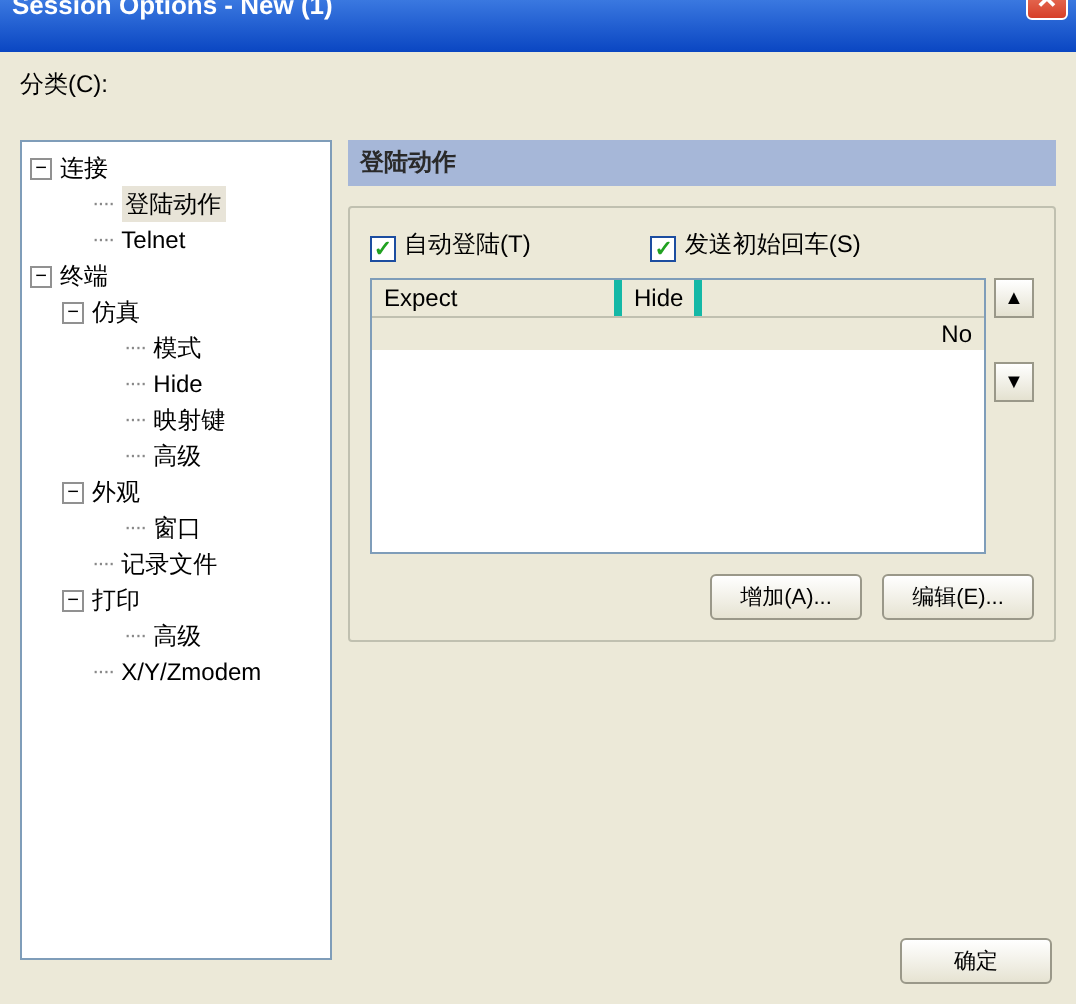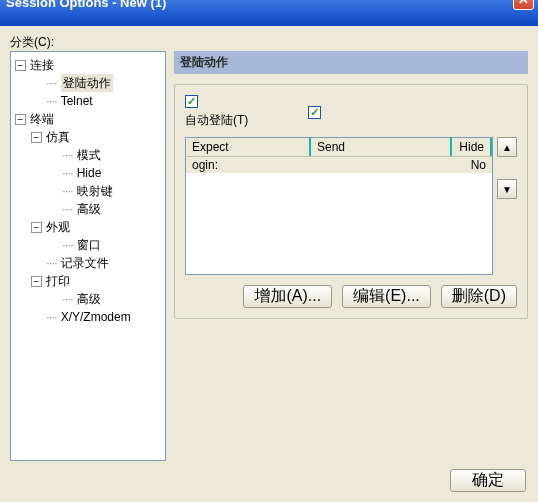--- a/index.html
+++ b/index.html
@@ -32,21 +32,21 @@
     display: flex; align-items: center; justify-content: center;
     font-weight: bold; font-size: 13px;
     cursor: default;
   }
   .client {
     position: absolute;
     top: 26px; left: 0; right: 0; bottom: 0;
     background: #ece9d8;
     padding: 8px 10px 10px 10px;
   }
-  .category-label { margin-bottom: 0; }
+  .category-label { margin-bottom: 19px; }
   .layout { display: flex; gap: 8px; }
   .tree {
     width: 156px;
     height: 410px;
     background: #fff;
     border: 1px solid #7f9db9;
     padding: 4px 2px;
     overflow: auto;
     font-size: 12px;
   }
@@ -72,40 +72,40 @@
     margin-bottom: 10px;
   }
   .groupbox {
     border: 1px solid #c0c0b0;
     border-radius: 2px;
     padding: 10px 10px 10px 10px;
     margin-bottom: 14px;
     position: relative;
   }
   .check-row { display: flex; gap: 60px; margin-bottom: 8px; align-items: center; }
-  .chk { display: inline-flex; align-items: flex-start; gap: 4px; flex-direction: column; }
+  .chk { display: inline-flex; align-items: flex-end; gap: 4px; }
   .chk-box {
     width: 13px; height: 13px;
     border: 1px solid #1c4da0;
     background: #fff;
     display: inline-flex; align-items: center; justify-content: center;
     font-size: 11px; color: #21a121; font-weight: bold;
   }
   .chk-box.checked::after { content: "✓"; }
   .list-wrap { display: flex; gap: 4px; }
   .listview {
     flex: 1;
     border: 1px solid #7f9db9;
     background: #fff;
     height: 138px;
     overflow: hidden;
     font-size: 12px;
   }
   .lv-head { display: flex; background: #ece9d8; border-bottom: 1px solid #c0c0b0; }
-  .lv-head .col { padding: 2px 6px; border-right: 2px solid #14b8a6; }
+  .lv-head .col { padding: 2px 6px; border-right: 4px solid #14b8a6; }
   .col-expect { width: 125px; }
   .col-send { flex: 1; }
   .col-hide { width: 40px; text-align: right; }
   .lv-row { display: flex; }
   .lv-row .cell { padding: 1px 6px; }
   .lv-row.sel { background: #ece9d8; }
   .spin-btns { display: flex; flex-direction: column; gap: 4px; }
   .spin {
     width: 20px; height: 20px;
     border: 1px solid #9a9889;
@@ -114,21 +114,21 @@
     font-size: 10px;
   }
   .btn-row { display: flex; gap: 10px; justify-content: flex-end; margin-top: 10px; }
   .btn {
     min-width: 76px; height: 23px;
     border: 1px solid #9a9889;
     background: linear-gradient(#fff,#e6e3d2);
     border-radius: 3px;
     display: inline-flex; align-items: center; justify-content: center;
     padding: 0 10px;
-    font-size: 16px;
+    font-size: 11px;
     cursor: default;
   }
   .script-row { display: flex; align-items: center; gap: 8px; }
   .script-input {
     flex: 1;
     height: 21px;
     border: 1px solid #bdbaa7;
     background: #ece9d8;
   }
   .browse-btn {
@@ -233,32 +233,31 @@
       <div class="panel-title">登陆动作</div>
 
       <div class="groupbox">
         <div class="check-row">
           <span class="chk">
             <span class="chk-box checked"></span>
             <span>自动登陆(T)</span>
           </span>
           <span class="chk">
             <span class="chk-box checked"></span>
+            <span>发送初始回车(S)</span>
           </span>
         </div>
 
         <div class="list-wrap">
           <div class="listview">
             <div class="lv-head">
               <div class="col col-expect">Expect</div>
-              <div class="col col-send">Send</div>
               <div class="col col-hide">Hide</div>
             </div>
             <div class="lv-row sel">
-              <div class="cell col-expect">ogin:</div>
               <div class="cell col-send"></div>
               <div class="cell col-hide">No</div>
             </div>
           </div>
           <div class="spin-btns">
             <div class="spin">
                 <span>▲</span>
               </div>
             <div style="height:14px"></div>
             <div class="spin">
@@ -267,23 +266,20 @@
           </div>
         </div>
 
         <div class="btn-row">
           <div class="btn">
               <span>增加(A)...</span>
             </div>
           <div class="btn">
               <span>编辑(E)...</span>
             </div>
-          <div class="btn">
-              <span>删除(D)</span>
-            </div>
         </div>
       </div>
 
     </div>
   </div>
 
   <div class="bottom-btns">
     <div class="btn">
         <span>确定</span>
       </div>

